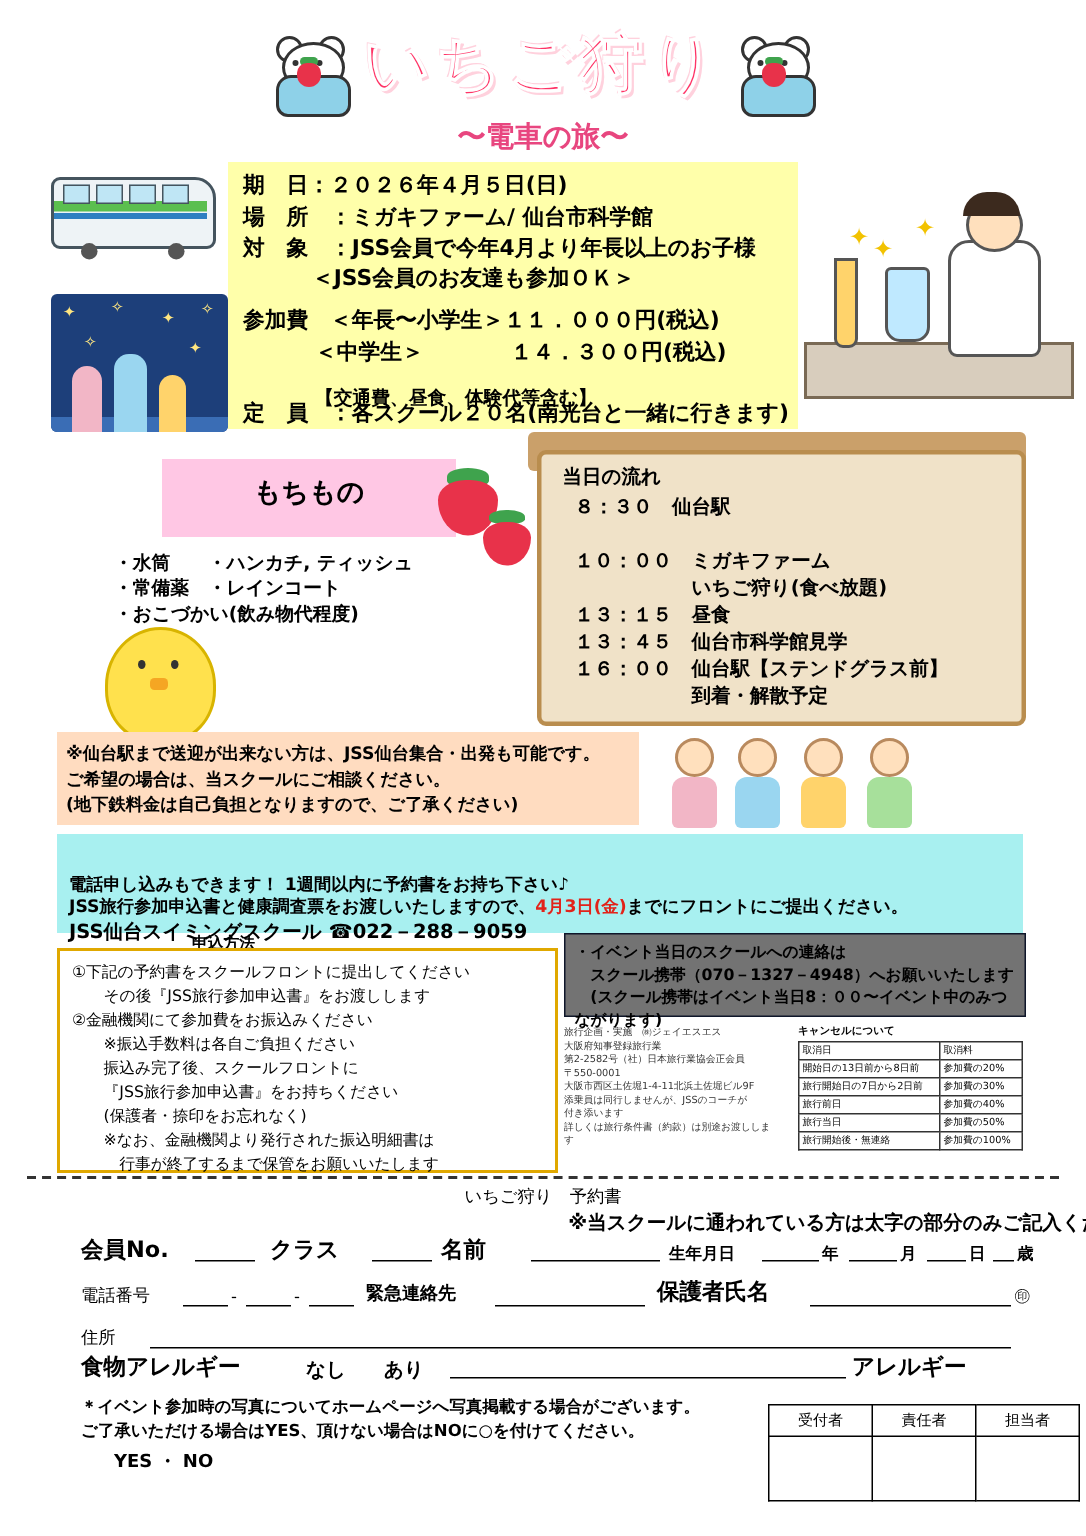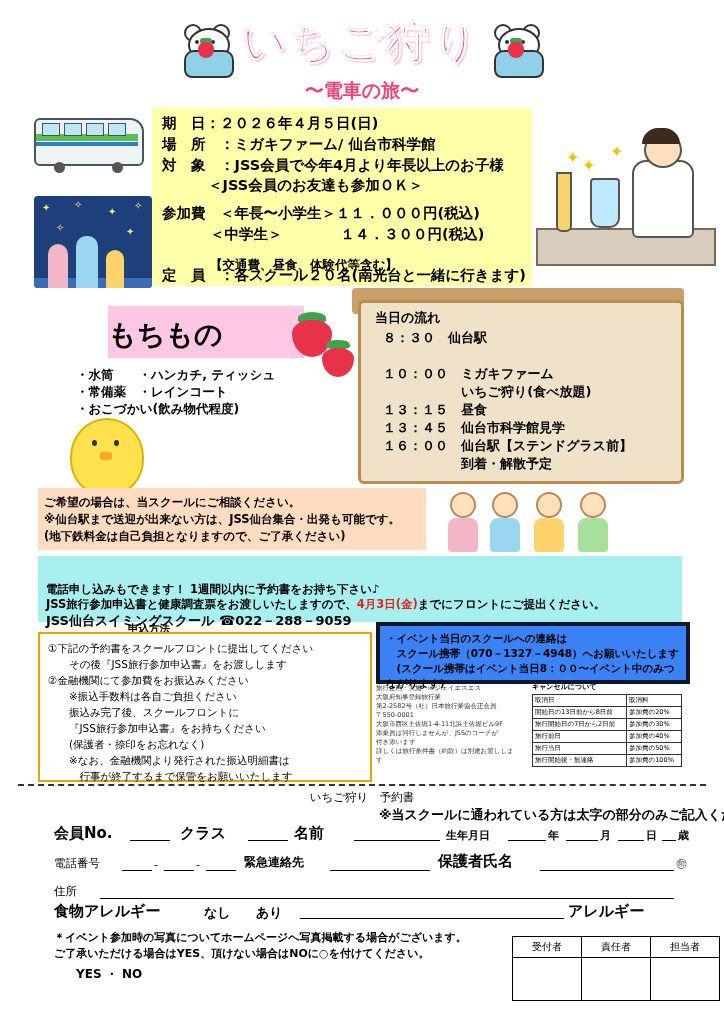--- a/index.html
+++ b/index.html
@@ -70,21 +70,21 @@
   .night{position:absolute;left:34px;top:196px;width:118px;height:92px;background:#1d3f7a;border-radius:4px;overflow:hidden;}
   .night .star{position:absolute;color:#ffe680;font-size:10px;}
   .night .p{position:absolute;bottom:0;border-radius:10px 10px 0 0;}
   .night .ground{position:absolute;left:0;bottom:0;width:118px;height:10px;background:#3a6db5;}
 
   
   .mochi-box{
     position:absolute;left:108px;top:306px;width:196px;height:52px;background:#ffc7e4;
   }
   .mochi-title{
-    position:absolute;left:0;top:10px;width:196px;font-size:28px;font-weight:bold;
+    position:absolute;left:0;top:10px;width:196px;text-align:center;font-size:18px;font-weight:bold;
     font-family:"DejaVu Sans", sans-serif;
   }
   .mochi-list{position:absolute;left:76px;top:366px;width:230px;font-size:12.5px;font-weight:bold;line-height:17px;
     font-family:"DejaVu Sans", sans-serif;}
 
   
   .straw{position:absolute;}
   .straw .berry{position:absolute;left:0;top:8px;width:100%;height:80%;background:#e8324a;border-radius:46% 46% 50% 50%/36% 36% 64% 64%;}
   .straw .leaf{position:absolute;left:14%;top:0;width:72%;height:26%;background:#3fa34d;border-radius:50% 50% 30% 30%;}
 
@@ -122,21 +122,21 @@
   .cyan-l2{position:absolute;left:8px;top:26px;font-size:11.5px;font-weight:bold;font-family:"DejaVu Sans", sans-serif;}
   .cyan-l3{position:absolute;left:8px;top:41px;font-size:11.5px;font-weight:bold;font-family:"DejaVu Sans", sans-serif;}
   .cyan-l4{position:absolute;left:8px;top:56px;font-size:13px;font-weight:bold;font-family:"DejaVu Sans", sans-serif;}
   .red{color:#e2231a;}
 
   
   .method-title{position:absolute;left:128px;top:622px;font-size:10.5px;font-weight:bold;font-family:"DejaVu Sans", sans-serif;}
   .method-box{position:absolute;left:38px;top:632px;width:330px;height:146px;border:2px solid #e0a800;background:#fff;}
   .method-text{position:absolute;left:8px;top:6px;width:316px;font-size:10.5px;line-height:16px;font-family:"DejaVu Sans", sans-serif;}
 
-  .red-box{position:absolute;left:376px;top:622px;width:306px;height:54px;border:4px solid #0f172a;background:#3b82f6;}
+  .red-box{position:absolute;left:376px;top:622px;width:306px;height:54px;border:1px solid #0f172a;background:#737373;}
   .red-text{position:absolute;left:6px;top:5px;width:296px;font-size:10.5px;line-height:15px;font-weight:bold;font-family:"DejaVu Sans", sans-serif;}
 
   .small-left{position:absolute;left:376px;top:684px;width:140px;font-size:6.5px;line-height:9px;color:#333;font-family:"DejaVu Sans", sans-serif;}
   .cancel-wrap{position:absolute;left:532px;top:682px;width:150px;}
   .cancel-title{font-size:7px;font-weight:bold;margin-bottom:2px;font-family:"DejaVu Sans", sans-serif;}
   table.cancel{border-collapse:collapse;width:150px;font-size:6.5px;font-family:"DejaVu Sans", sans-serif;}
   table.cancel td{border:1px solid #333;padding:1px 2px;}
 
   
   .dash{position:absolute;left:18px;top:784px;width:688px;border-top:2px dashed #333;}
@@ -266,22 +266,22 @@
     <div class="sch-row" style="top:62px;">１０：００　ミガキファーム</div>
     <div class="sch-row" style="top:80px;">　　　　　　いちご狩り(食べ放題)</div>
     <div class="sch-row" style="top:98px;">１３：１５　昼食</div>
     <div class="sch-row" style="top:116px;">１３：４５　仙台市科学館見学</div>
     <div class="sch-row" style="top:134px;">１６：００　仙台駅【ステンドグラス前】</div>
     <div class="sch-row" style="top:152px;">　　　　　　到着・解散予定</div>
   </div>
 
   <div class="orange-box">
     <div class="orange-text">
+      <div>※仙台駅まで送迎が出来ない方は、JSS仙台集合・出発も可能です。</div>
       <div>ご希望の場合は、当スクールにご相談ください。</div>
-      <div>※仙台駅まで送迎が出来ない方は、JSS仙台集合・出発も可能です。</div>
       <div>(地下鉄料金は自己負担となりますので、ご了承ください)</div>
     </div>
   </div>
 
   <div class="kids">
     <div class="kid" style="left:4px;">
         <div class="h"></div>
         <div class="b" style="background:#f2b6c6;"></div>
       </div>
     <div class="kid" style="left:46px;">

